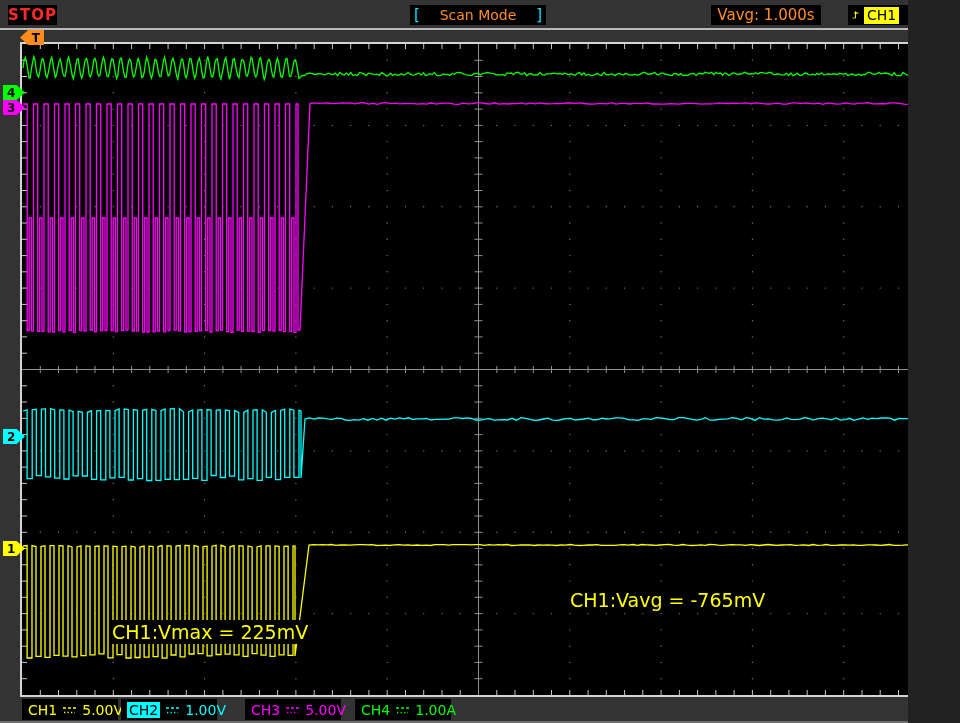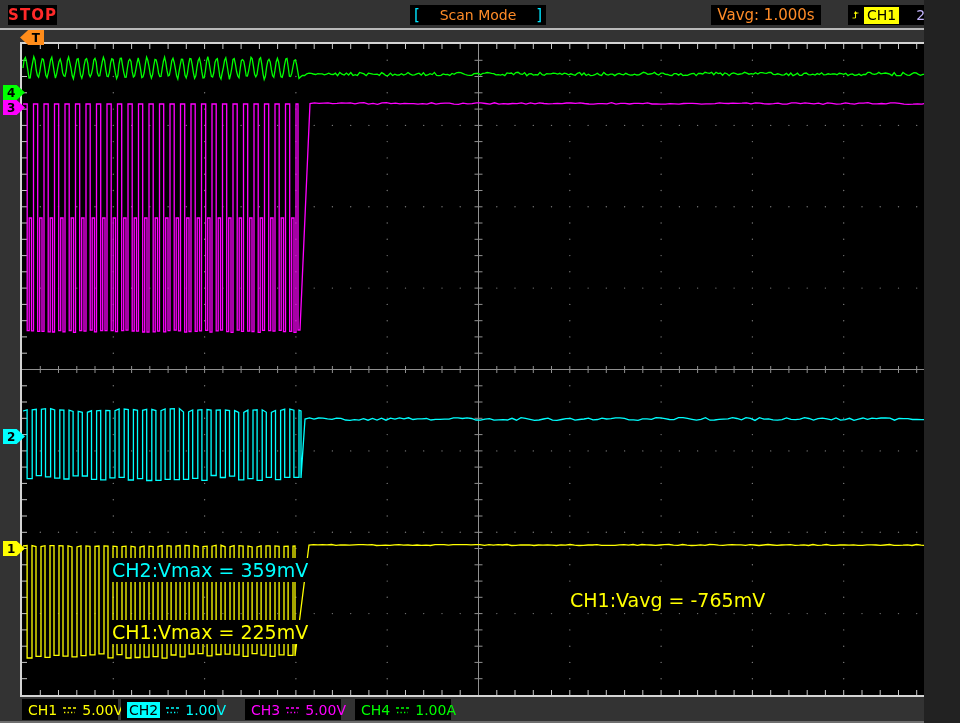--- a/index.html
+++ b/index.html
@@ -1,20 +1,19 @@
 <!DOCTYPE html>
 <html><head>
 <meta charset="utf-8">
 <style>
   html,body{margin:0;padding:0;background:#222;}
   #root{
     position:relative;width:908px;height:723px;overflow:hidden;
     background:#333333;
     font-family:"DejaVu Sans","Liberation Sans",sans-serif;
-    padding-left:16px;
     -webkit-font-smoothing:none;
   }
   
   #topbar{position:absolute;left:0;top:0;width:960px;height:28px;background:#333333;border-bottom:2px solid #b9b9b9;z-index:20;}
   .tb-box{position:absolute;top:5px;height:20px;background:#000;display:flex;align-items:center;justify-content:center;}
   #stop-box{left:8px;width:49px;}
   #stop-box span{color:#ff2a2a;font-size:15px;font-weight:bold;letter-spacing:1px;}
   #scan-box{left:410px;width:136px;justify-content:space-between;}
   .bracket{color:#00e5ff;font-size:15px;padding:0 4px;line-height:18px;}
   #scan-box .mode{color:#ff8c28;font-size:14px;}
@@ -109,21 +108,20 @@
   <div class="tag tag-right" id="marker-ch2">
     <span>2</span>
   </div>
   <div class="tag tag-right" id="marker-ch1">
     <span>1</span>
   </div>
   <div class="tag tag-left" id="marker-trig">
     <span>T</span>
   </div>
 
-  <div class="meas m-cyan" style="left:109px;top:559px;"><span>CH2:Vmax = 359mV</span></div>
   <div class="meas m-yellow" style="left:109px;top:621px;"><span>CH1:Vmax = 225mV</span></div>
   <div class="meas m-yellow" style="left:567px;top:589px;"><span>CH1:Vavg = -765mV</span></div>
 
   <div id="bottombar">
     <div class="ch-box" id="chbox-1">
       <span class="ch-name">CH1</span>
       <span class="cpl">
           <svg width="15" height="10" viewBox="0 0 15 10">
             <path d="M1 3 H14" stroke="currentColor" stroke-width="1.4" stroke-dasharray="3 2"></path>
             <path d="M2 7.5 H13" stroke="currentColor" stroke-width="1.4" stroke-dasharray="1.3 2.2"></path>

